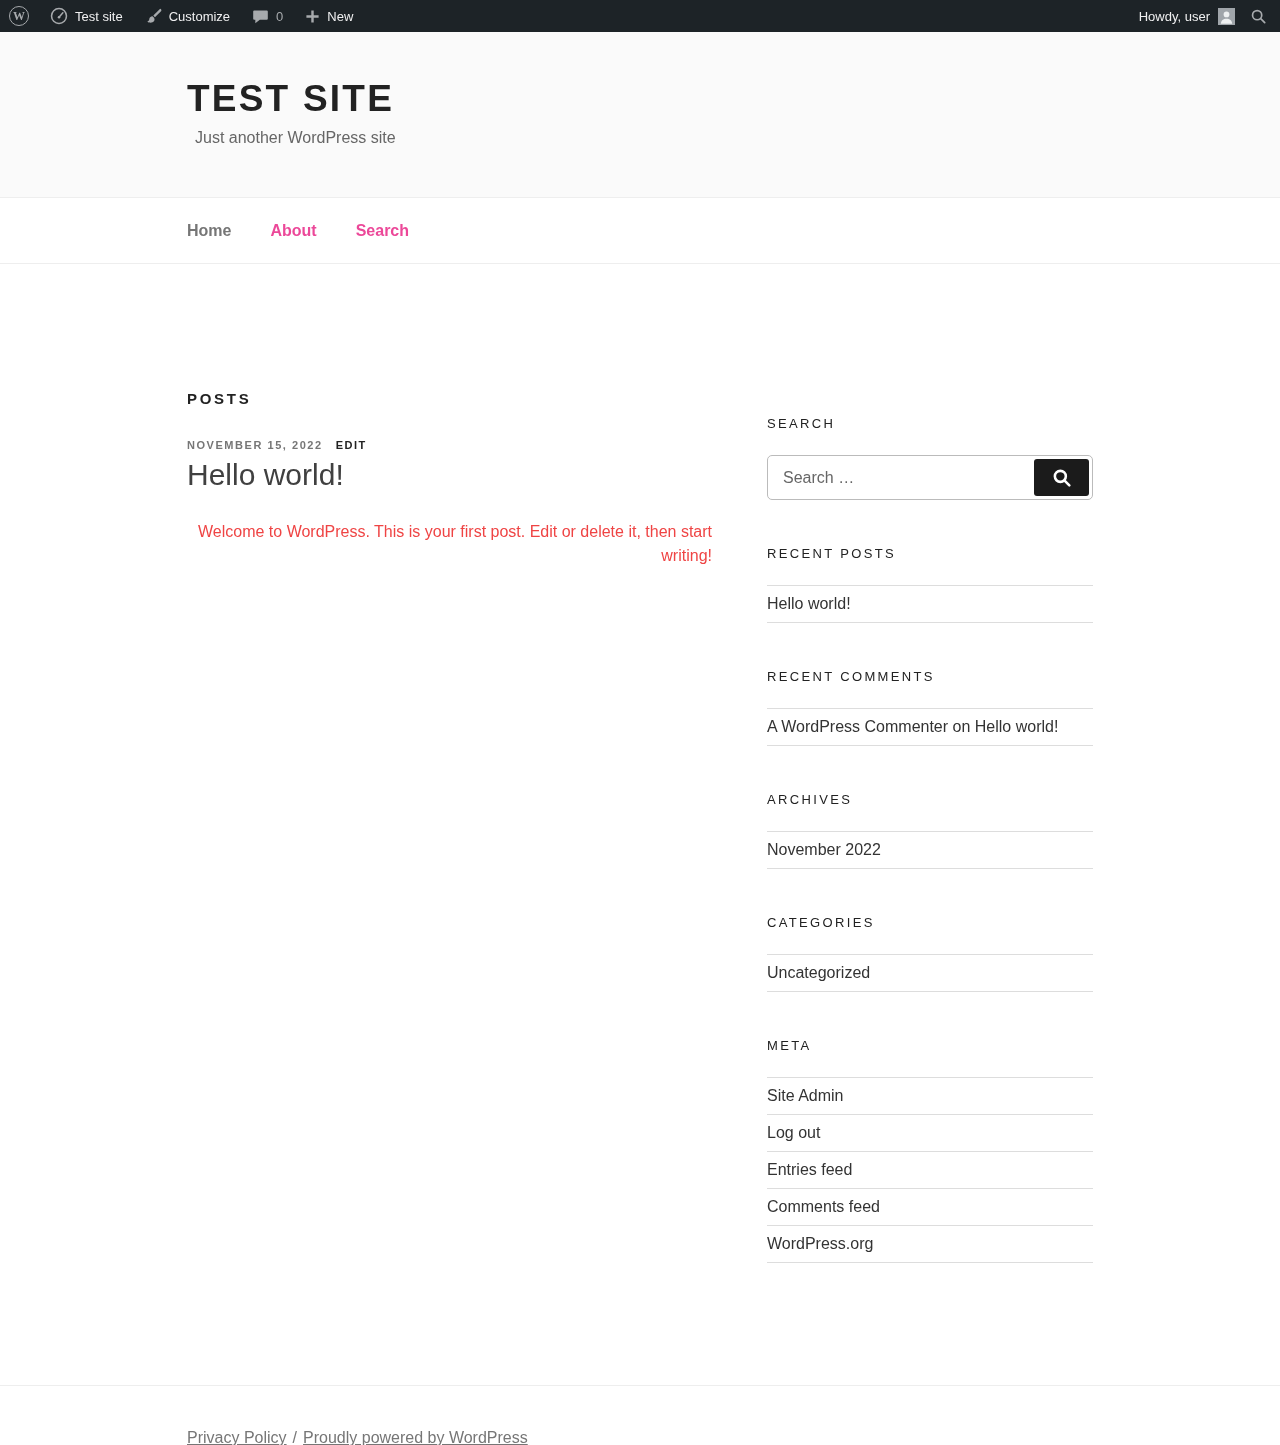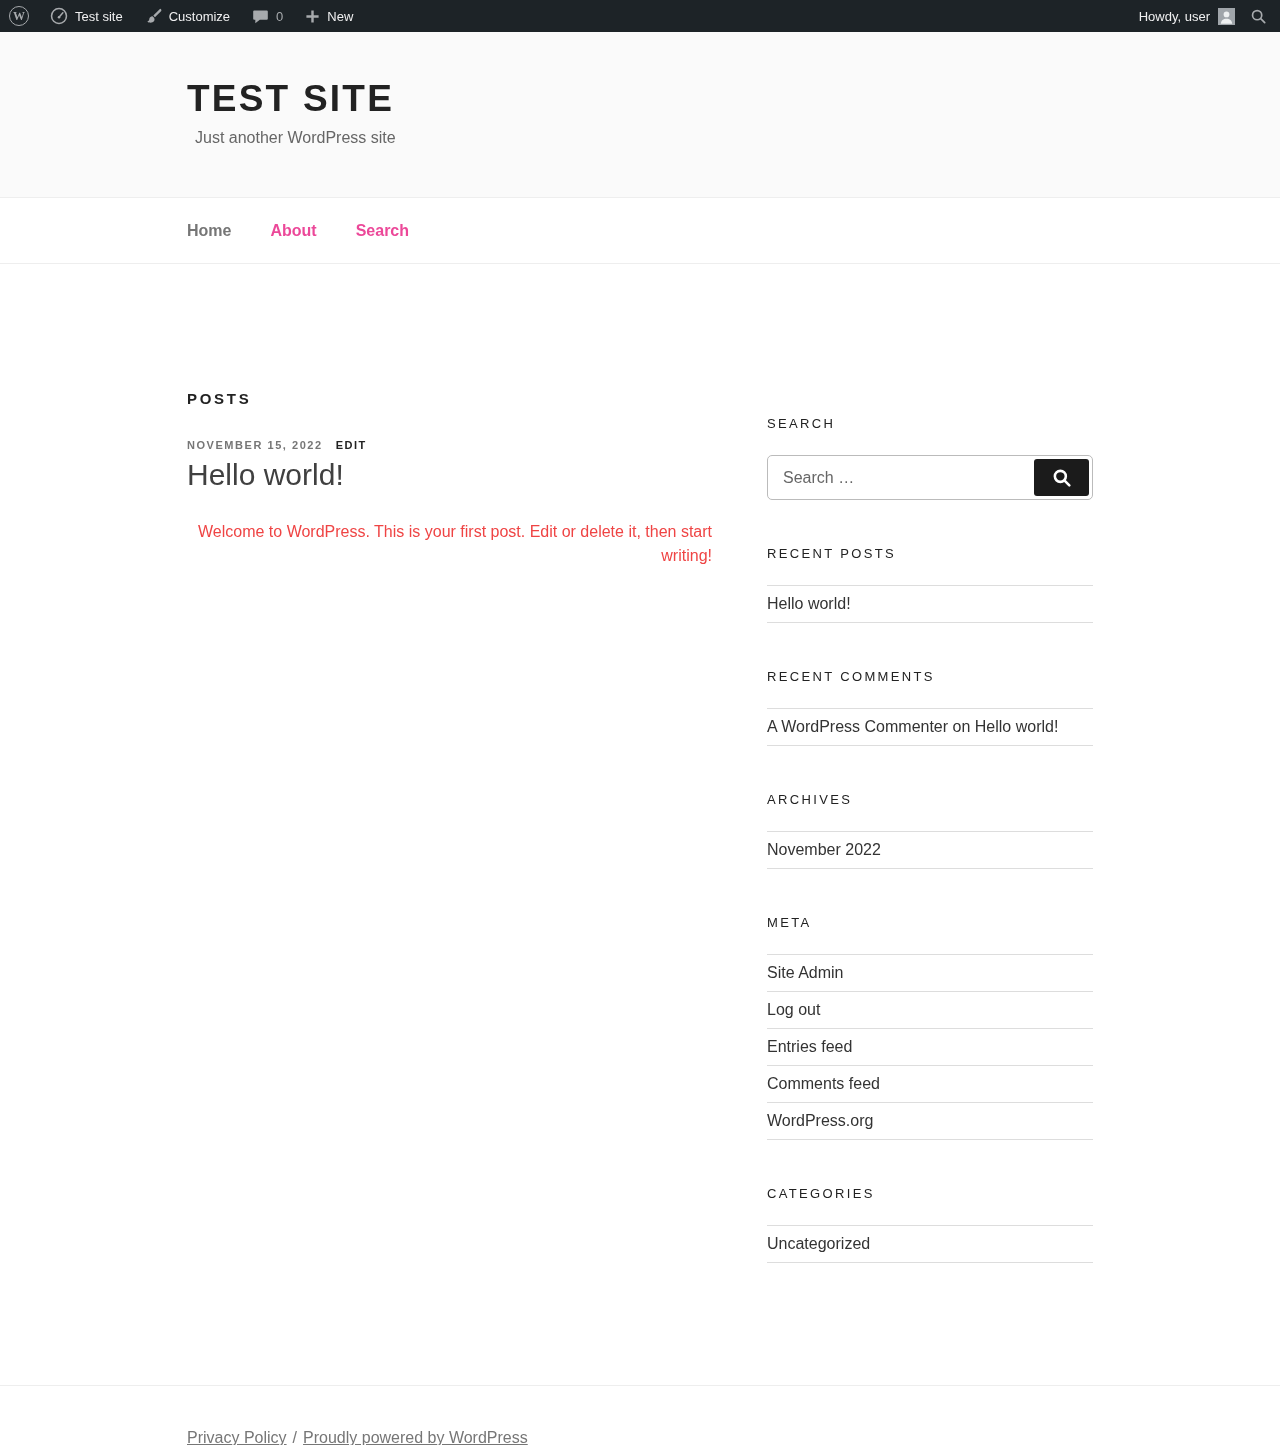--- a/index.html
+++ b/index.html
@@ -206,37 +206,37 @@
       </section>
 
       <section class="widget">
         <h2 class="widget-title">ARCHIVES</h2>
         <ul class="widget-list">
           <li><a href="#">November 2022</a></li>
         </ul>
       </section>
 
       <section class="widget">
+        <h2 class="widget-title">CATEGORIES</h2>
+        <ul class="widget-list">
+          <li><a href="#">Uncategorized</a></li>
+        </ul>
+      </section>
+
+      <section class="widget">
         <h2 class="widget-title">META</h2>
         <ul class="widget-list">
           <li><a href="#">Site Admin</a></li>
           <li><a href="#">Log out</a></li>
           <li><a href="#">Entries feed</a></li>
           <li><a href="#">Comments feed</a></li>
           <li><a href="#">WordPress.org</a></li>
         </ul>
       </section>
 
-      <section class="widget">
-        <h2 class="widget-title">CATEGORIES</h2>
-        <ul class="widget-list">
-          <li><a href="#">Uncategorized</a></li>
-        </ul>
-      </section>
-
     </aside>
   </div>
 
   <footer class="site-footer">
     <div class="wrap">
       <a href="#">Privacy Policy</a><span class="footer-sep">/</span><a href="#">Proudly powered by WordPress</a>
     </div>
   </footer>
 </div>
 

